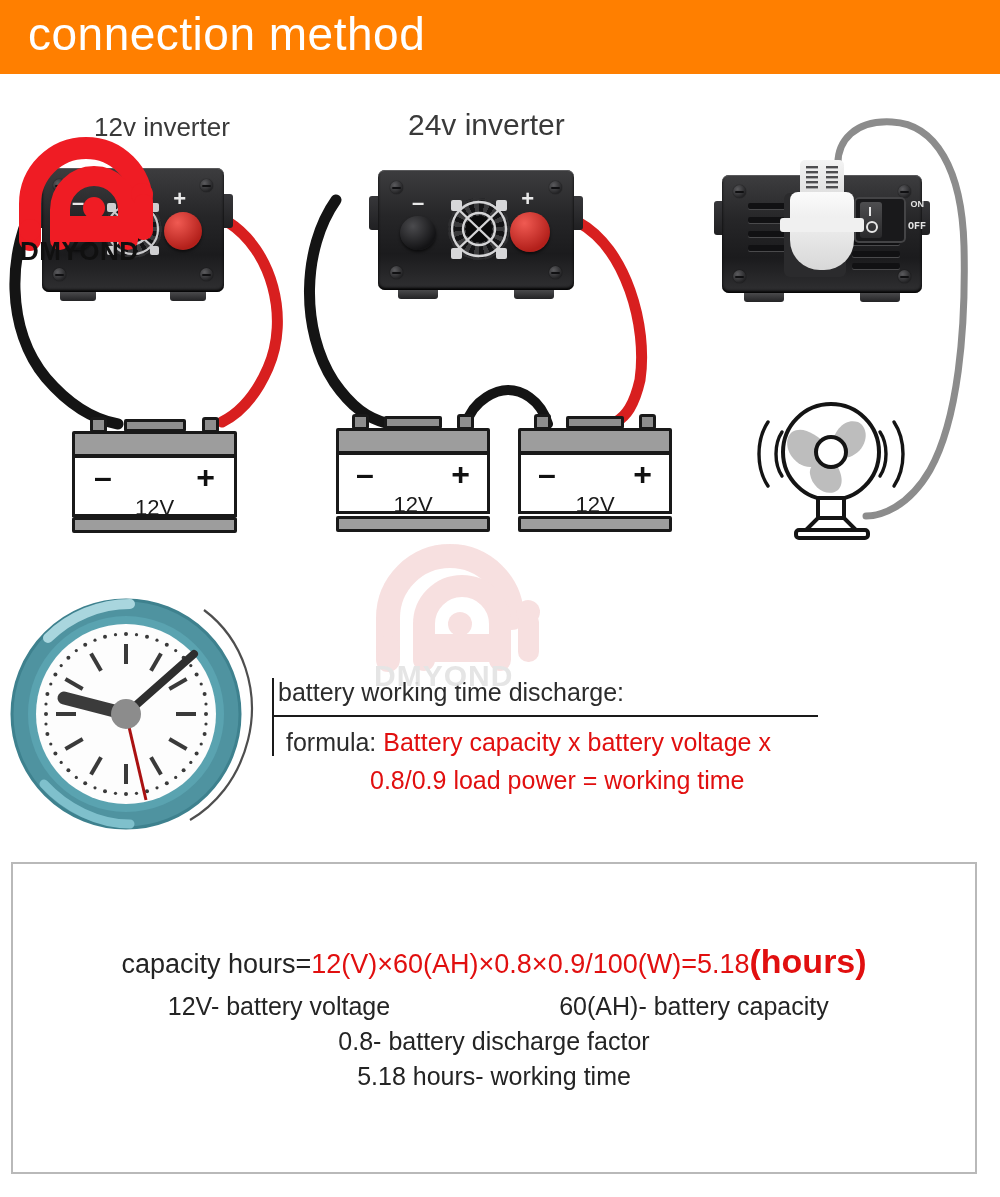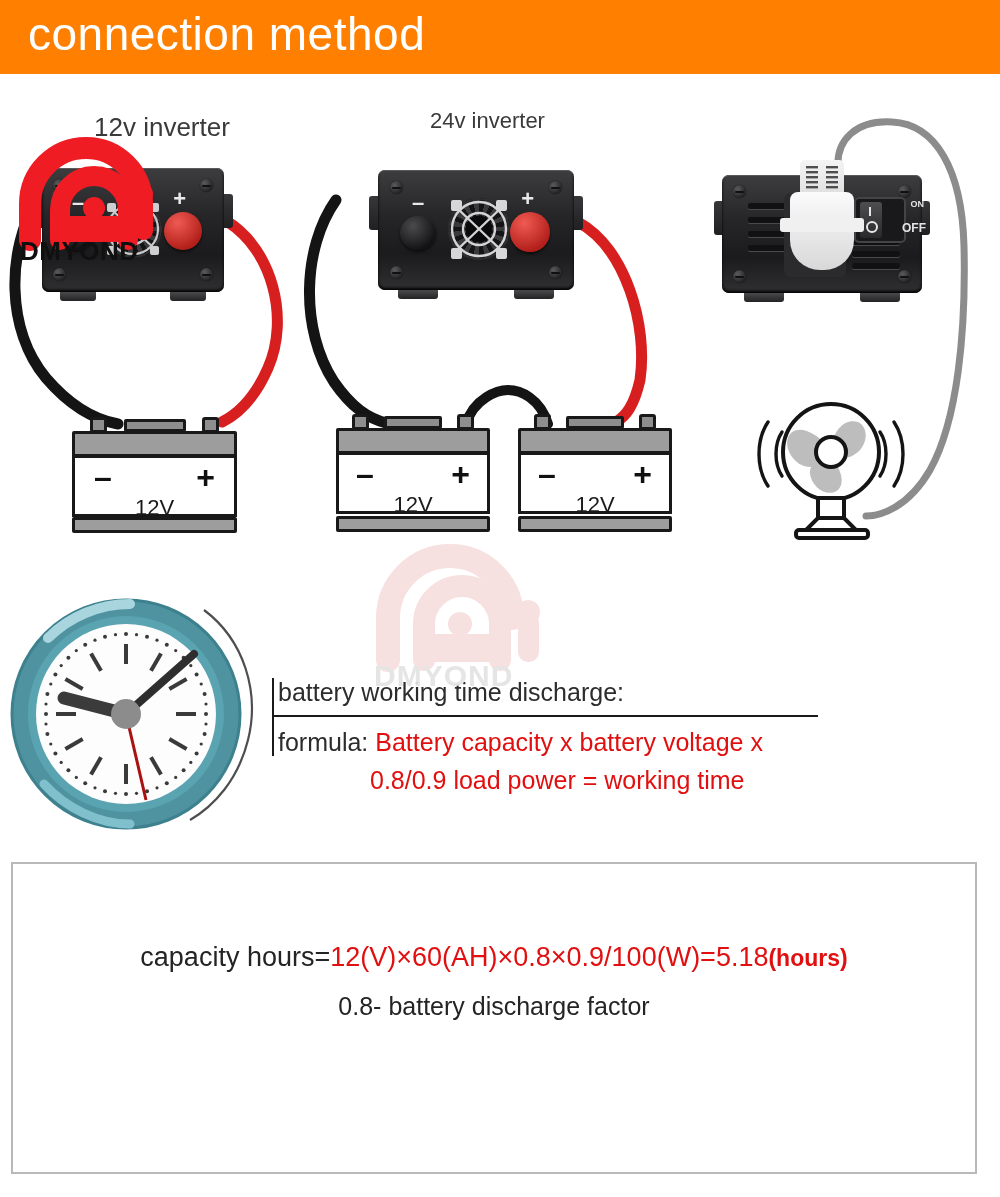--- a/index.html
+++ b/index.html
@@ -18,21 +18,21 @@
   }
   .header-title{
     position:absolute;left:28px;top:4px;
     font-size:46px;line-height:60px;color:#ffffff;
     letter-spacing:.5px;white-space:nowrap;
   }
 
   
   .lbl{position:absolute;color:#3a3a3a;white-space:nowrap;}
   .lbl-inv1{left:86px;top:112px;font-size:26px;margin-left:8px;}
-  .lbl-inv2{left:430px;top:108px;font-size:22px;}
+  .lbl-inv2{left:408px;top:108px;font-size:30px;}
   .lbl-load{left:730px;top:335px;font-size:26px;}
 
   
   .inv{position:absolute;}
   .inv-shell{
     position:absolute;left:0;top:0;width:100%;height:100%;
     background:linear-gradient(180deg,#3d3d3f 0%,#262628 38%,#1b1b1d 70%,#303032 100%);
     border-radius:7px;
     box-shadow:inset 0 1px 0 #5a5a5c, inset 0 -2px 3px #000;
   }
@@ -127,42 +127,42 @@
     border-top:2px solid #1a1a1a;
   }
   .calc-rule-v{
     position:absolute;left:272px;top:678px;width:0;height:78px;
     border-left:2px solid #1a1a1a;
   }
   .calc-title{
     position:absolute;left:278px;top:678px;font-size:25px;color:#2c2c2c;white-space:nowrap;
   }
   .calc-formula{
-    position:absolute;left:278px;top:728px;font-size:25px;color:#2c2c2c;white-space:nowrap;
+    position:absolute;left:286px;top:728px;font-size:25px;color:#2c2c2c;white-space:nowrap;
   }
   .calc-formula .red{color:#e10f0f;}
   .calc-formula2{
     position:absolute;left:370px;top:766px;font-size:25px;color:#e10f0f;white-space:nowrap;
   }
 
   
   .exbox{
     position:absolute;left:11px;top:862px;width:966px;height:312px;
     border:2px solid #b9b9b9;box-sizing:border-box;background:#fff;
   }
   .ex-line1{
     position:absolute;left:0;top:20px;width:100%;text-align:center;
     font-size:26px;color:#242424;
   }
   .ex-line2{
     position:absolute;left:0;top:78px;width:100%;text-align:center;
     font-size:27px;color:#242424;white-space:nowrap;
   }
   .ex-line2 .red{color:#e10f0f;}
-  .ex-line2 .redb{color:#e10f0f;font-weight:bold;font-size:23px;}
+  .ex-line2 .redb{color:#e10f0f;font-weight:bold;font-size:34px;}
   .legend{
     position:absolute;left:0;top:128px;width:100%;
   }
   .legend-row{
     display:flex;justify-content:center;align-items:baseline;
     font-size:25px;color:#242424;margin-bottom:6px;
   }
   .legend-col{white-space:nowrap;}
   .legend-col.l{width:400px;text-align:center;}
   .legend-col.r{width:430px;text-align:center;}
@@ -322,21 +322,21 @@
                 background:#2b2b2d;border-radius:6px;"></div>
 
     <div style="position:absolute;right:16px;top:22px;width:52px;height:46px;
                 background:#19191b;border-radius:5px;box-shadow:inset 0 0 0 2px #444446;">
       <div style="position:absolute;left:6px;top:5px;width:22px;height:36px;
                   background:linear-gradient(180deg,#4e4e50,#29292b);border-radius:3px;"></div>
       <div style="position:absolute;left:15px;top:10px;width:2px;height:9px;background:#e6e6e6;"></div>
       <div style="position:absolute;left:12px;top:24px;width:8px;height:8px;border:2px solid #e6e6e6;border-radius:50%;"></div>
     </div>
     <div style="position:absolute;right:-2px;top:24px;font-size:9px;color:#e4e4e4;font-weight:bold;">ON</div>
-    <div style="position:absolute;right:-4px;top:46px;font-size:12px;color:#e4e4e4;font-weight:bold;">OFF</div>
+    <div style="position:absolute;right:-4px;top:46px;font-size:10px;color:#e4e4e4;font-weight:bold;font-family:Liberation Mono, monospace;">OFF</div>
   </div>
 
   <div style="position:absolute;left:780px;top:160px;width:84px;height:125px;">
     <div style="position:absolute;left:20px;top:0;width:44px;height:40px;
                 background:linear-gradient(180deg,#f4f4f4,#dcdcdc);border-radius:5px 5px 2px 2px;"></div>
     <div style="position:absolute;left:10px;top:32px;width:64px;height:78px;
                 background:linear-gradient(180deg,#fbfbfb,#d8d8d8);
                 border-radius:8px 8px 30px 30px;"></div>
     <div style="position:absolute;left:0px;top:58px;width:84px;height:14px;
                 background:#f0f0f0;border-radius:3px;"></div>
@@ -486,23 +486,28 @@
   </div>
   <div class="calc-formula2">0.8/0.9 load power = working time</div>
 
   <div class="exbox">
     <div class="ex-line2">
       <span>capacity hours=</span><span class="red">12(V)×60(AH)×0.8×0.9/100(W)=5.18</span><span class="redb">(hours)</span>
     </div>
 
     <div class="legend">
       <div class="legend-row">
+        <span class="legend-col l">12V- battery voltage</span>
+        <span class="legend-col r">60(AH)- battery  capacity</span>
+      </div>
+      <div class="legend-row">
         <span class="legend-col l">0.8- battery discharge factor</span>
       </div>
       <div class="legend-row">
+        <span class="legend-col r">5.18 hours- working time</span>
       </div>
     </div>
   </div>
 
   <div class="wm-red">
     <svg width="170" height="150" viewBox="0 0 170 150">
       <g fill="none" stroke="#ef1c24" stroke-width="22" stroke-linecap="round">
         <path d="M16,128 L16,92 A56,56 0 0,1 128,92"></path>
       </g>
       <g fill="none" stroke="#ef1c24" stroke-width="20" stroke-linecap="round">

